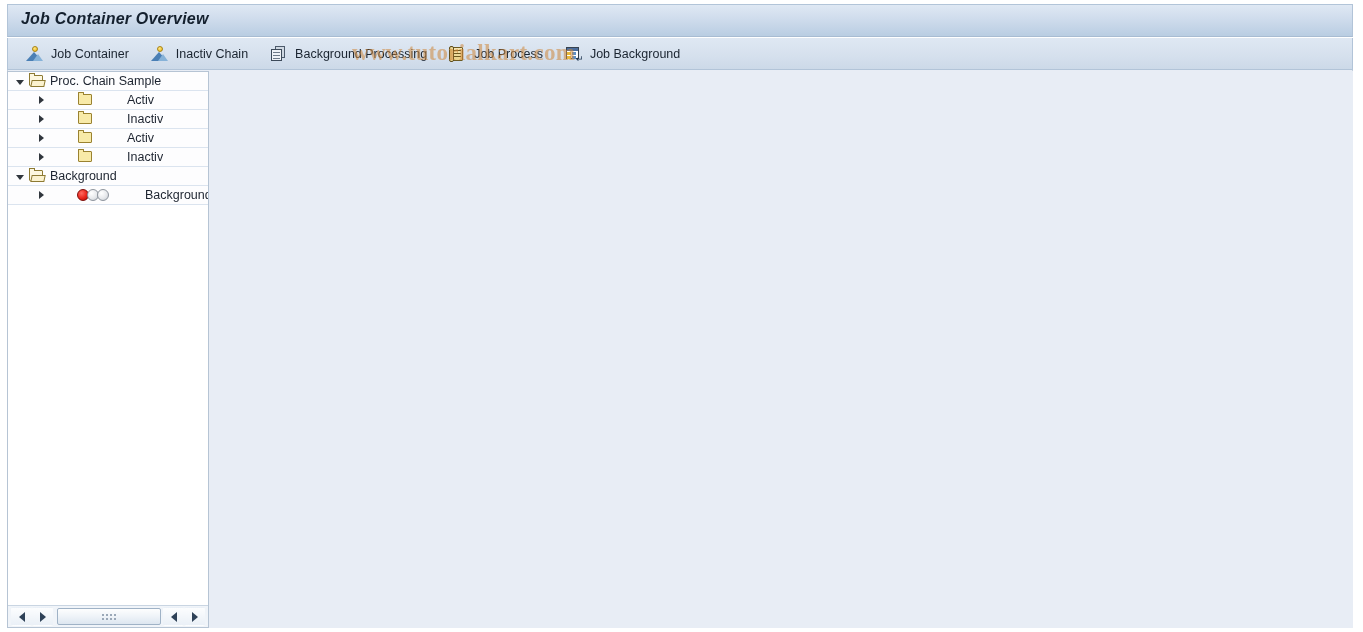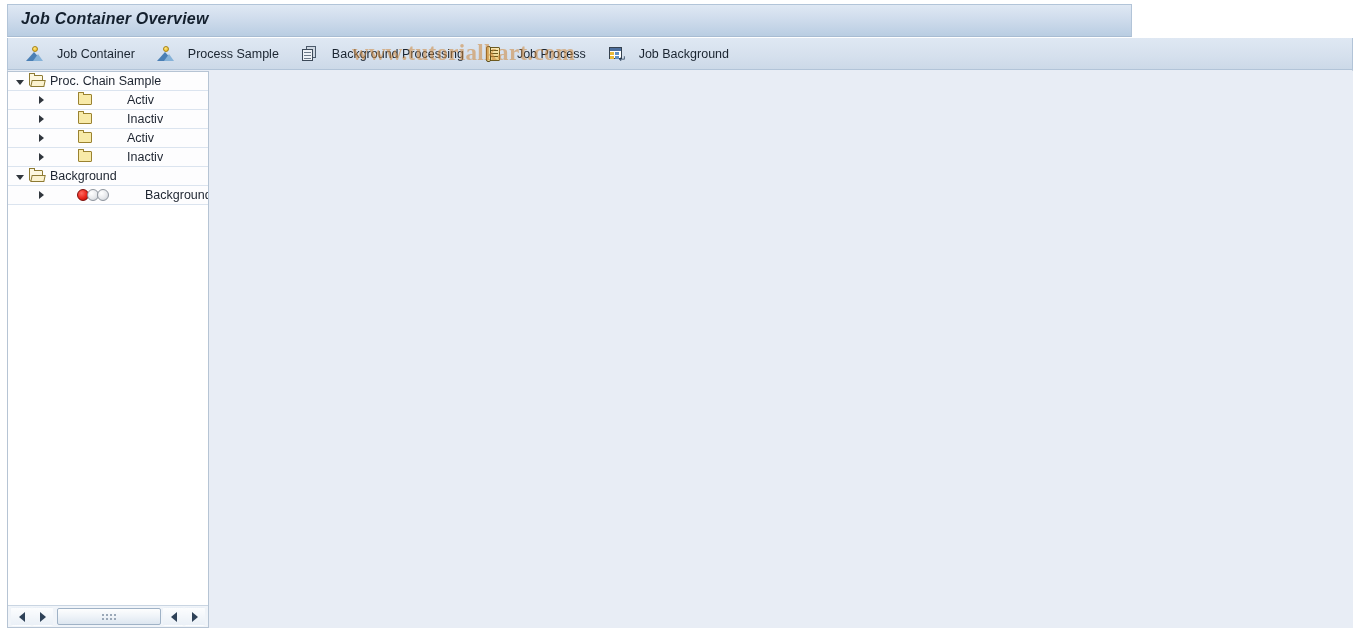--- a/index.html
+++ b/index.html
@@ -19,21 +19,21 @@
     width: 1363px;
     height: 632px;
     background: #ffffff;
   }
 
   
   .titlebar {
     position: absolute;
     left: 7px;
     top: 4px;
-    width: 1125px;
+    width: 1346px;
     height: 33px;
     background: linear-gradient(to bottom, #dfe8f3 0%, #cfdcec 45%, #b9cde2 100%);
     border: 1px solid #b2c4d8;
     border-bottom: 1px solid #a8bcd2;
     box-sizing: border-box;
   }
   .titlebar-text {
     position: absolute;
     left: 13px;
     top: 5px;
@@ -64,21 +64,21 @@
     display: flex;
     align-items: center;
     height: 22px;
     margin-right: 22px;
     cursor: default;
     white-space: nowrap;
   }
   .tb-label {
     font-size: 12.5px;
     color: #1a2430;
-    margin-left: 14px;
+    margin-left: 8px;
   }
   .tb-ico {
     width: 17px;
     height: 16px;
     position: relative;
     flex: 0 0 auto;
   }
 
   
   .watermark {
@@ -483,21 +483,21 @@
           <span class="head"></span>
         </span>
         <span class="tb-label">Job Container</span>
       </div>
       <div class="tb-item">
         <span class="tb-ico ico-person">
           <span class="mtn"></span>
           <span class="mtn2"></span>
           <span class="head"></span>
         </span>
-        <span class="tb-label">Process Sample</span>
+        <span class="tb-label">Inactiv Chain</span>
       </div>
       <div class="tb-item">
         <span class="tb-ico ico-docstack">
           <span class="back"></span>
           <span class="front"></span>
           <span class="ln" style="top:6px"></span>
           <span class="ln" style="top:9px"></span>
           <span class="ln" style="top:12px"></span>
         </span>
         <span class="tb-label">Background Processing</span>

